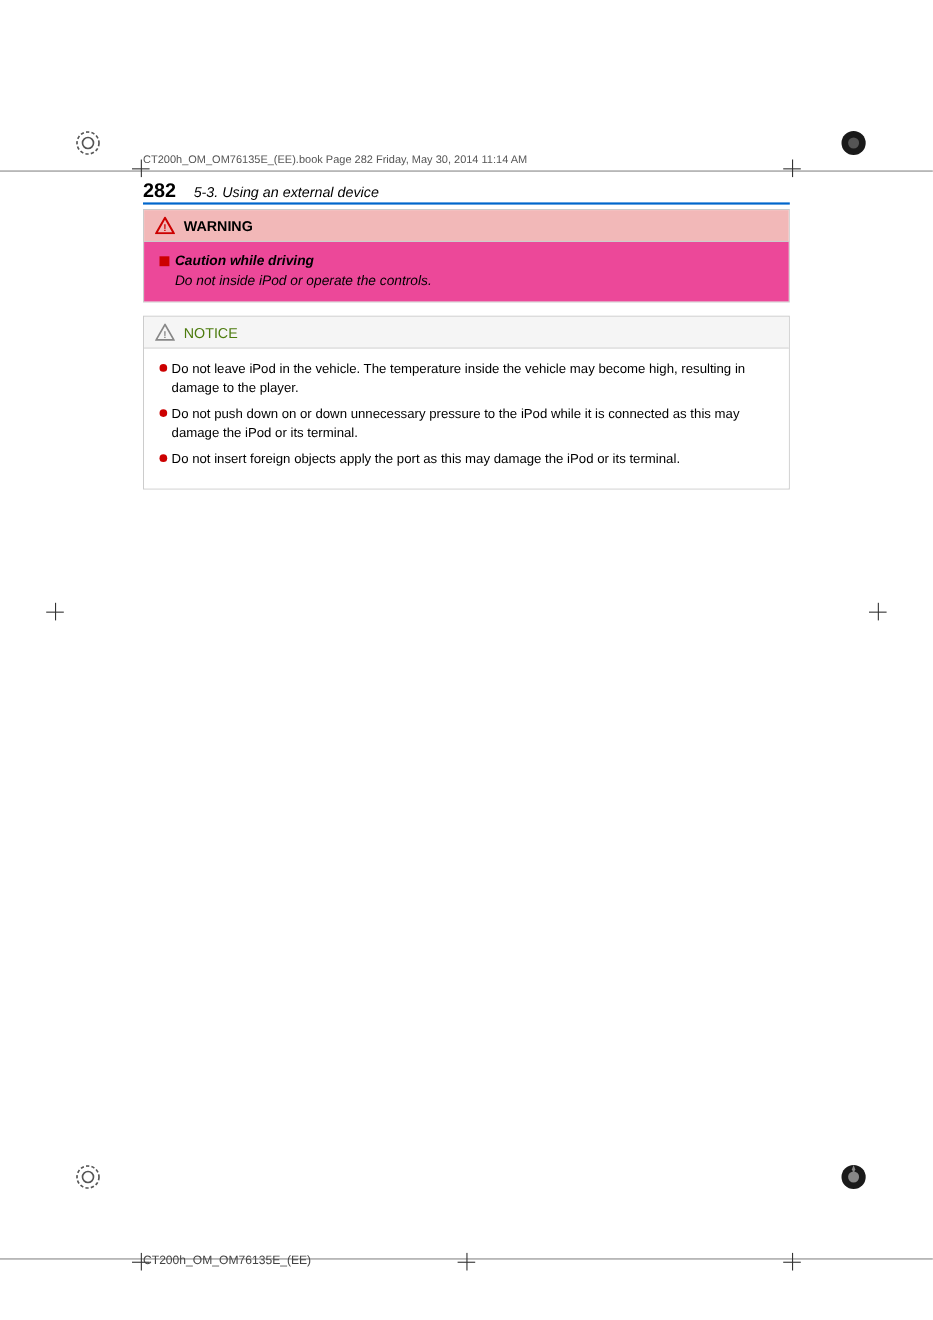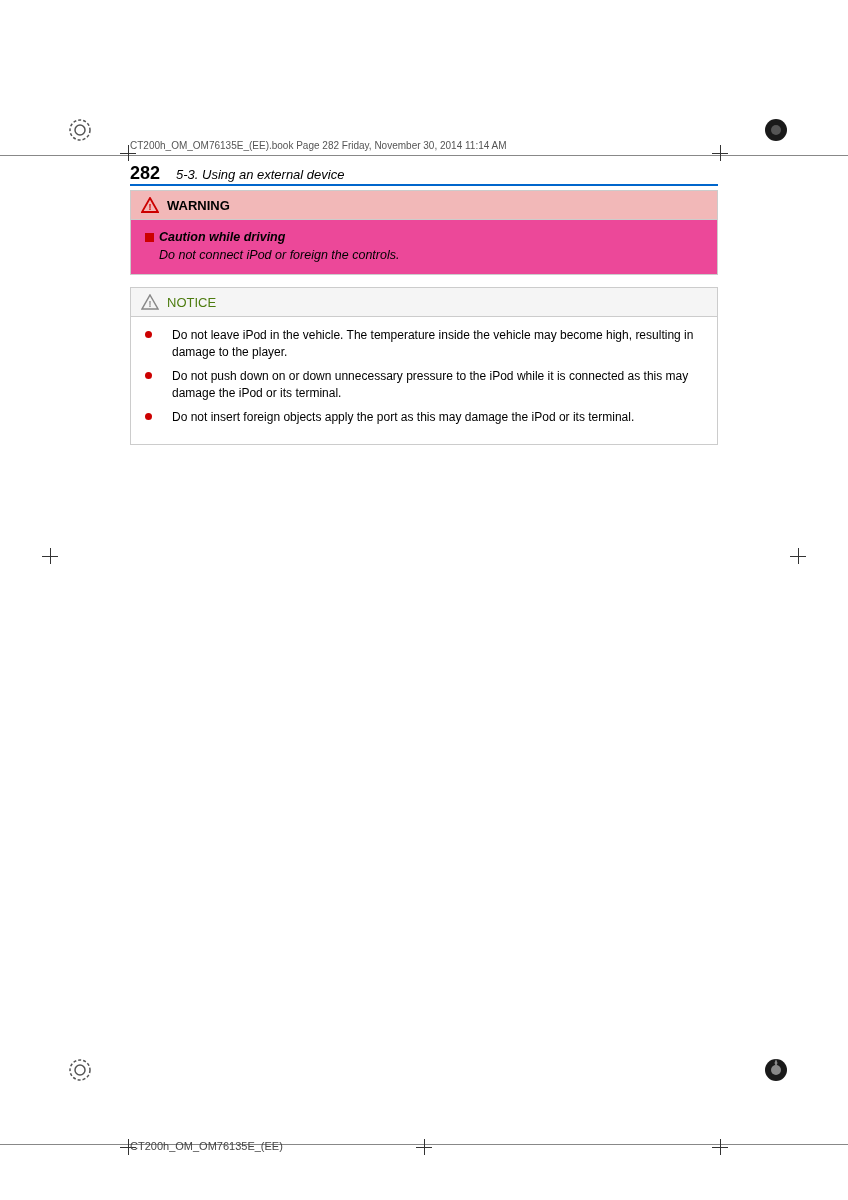--- a/index.html
+++ b/index.html
@@ -178,21 +178,21 @@
       padding: 0;
       margin: 0;
     }
 
     .notice-list li {
       font-size: 12px;
       color: #000;
       margin-bottom: 6px;
       display: flex;
       align-items: flex-start;
-      gap: 20px;
+      gap: 4px;
       line-height: 1.45;
     }
 
     .bullet-dot {
       width: 7px;
       height: 7px;
       background: #cc0000;
       border-radius: 50%;
       display: inline-block;
       flex-shrink: 0;
@@ -354,21 +354,21 @@
 <div class="mark-br-cross crosshair"></div>
 
 <div class="mark-br-gear">
   <svg viewBox="0 0 24 24">
     <circle cx="12" cy="12" r="11" fill="#1a1a1a"></circle>
     <circle cx="12" cy="12" r="5" fill="#888"></circle>
     <path d="M12 1 L13.5 5 L12 9 L10.5 5 Z" fill="#888"></path>
   </svg>
 </div>
 
-<div class="file-info">CT200h_OM_OM76135E_(EE).book  Page 282  Friday, November 30, 2014  11:14 AM</div>
+<div class="file-info">CT200h_OM_OM76135E_(EE).book  Page 282  Friday, May 30, 2014  11:14 AM</div>
 
 <div class="page-header">
   <span class="page-number">282</span>
   <span class="page-section">5-3. Using an external device</span>
 </div>
 
 <div class="content-area">
 
   <div class="warning-box">
     <div class="warning-header">
@@ -379,21 +379,21 @@
           <text x="9" y="13" text-anchor="middle" font-size="9" font-weight="bold" fill="#cc0000">!</text>
         </svg>
       </span>
       <span class="warning-title">WARNING</span>
     </div>
     <div class="warning-body">
       <div class="warning-subtitle">
         <span class="red-square"></span>
         <span>Caution while driving</span>
       </div>
-      <p class="warning-text">Do not connect iPod or foreign the controls.</p>
+      <p class="warning-text">Do not inside iPod or operate the controls.</p>
     </div>
   </div>
 
   <div class="notice-box">
     <div class="notice-header">
 
       <span class="triangle-icon">
         <svg width="18" height="16" viewBox="0 0 18 16">
           <polygon points="9,1 17,15 1,15" fill="none" stroke="#888" stroke-width="1.5"></polygon>
           <text x="9" y="13" text-anchor="middle" font-size="9" font-weight="bold" fill="#888">!</text>

